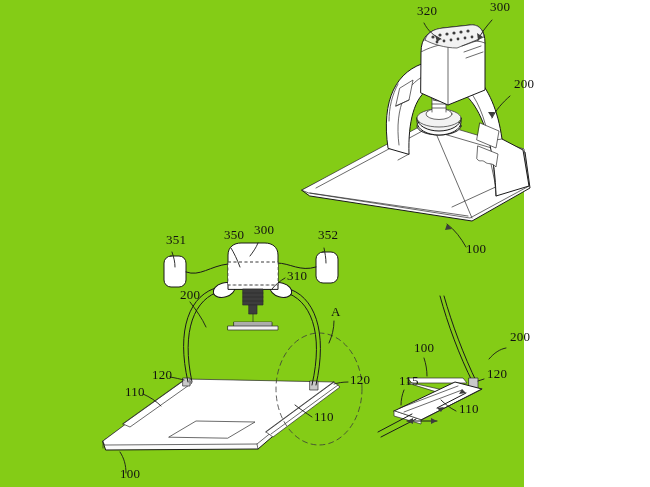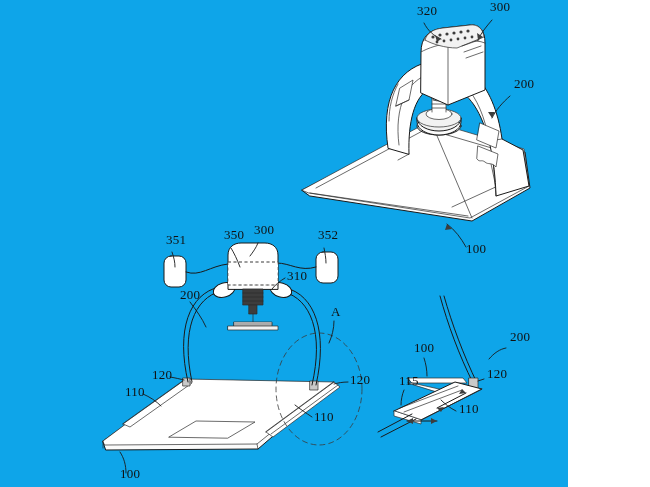--- a/index.html
+++ b/index.html
@@ -9,23 +9,23 @@
   }
   body {
     width: 650px;
     height: 487px;
     font-family: "Liberation Serif", serif;
     overflow: hidden;
     position: relative;
   }
   #sheet {
     position: relative;
-    width: 568px;
+    width: 524px;
     height: 487px;
-    background: #0ea5e9;
+    background: #84cc16;
     text-decoration: underline;
   }
   svg.drawing {
     position: absolute;
     top: 0;
     left: 0;
     width: 650px;
     height: 487px;
     display: block;
   }

